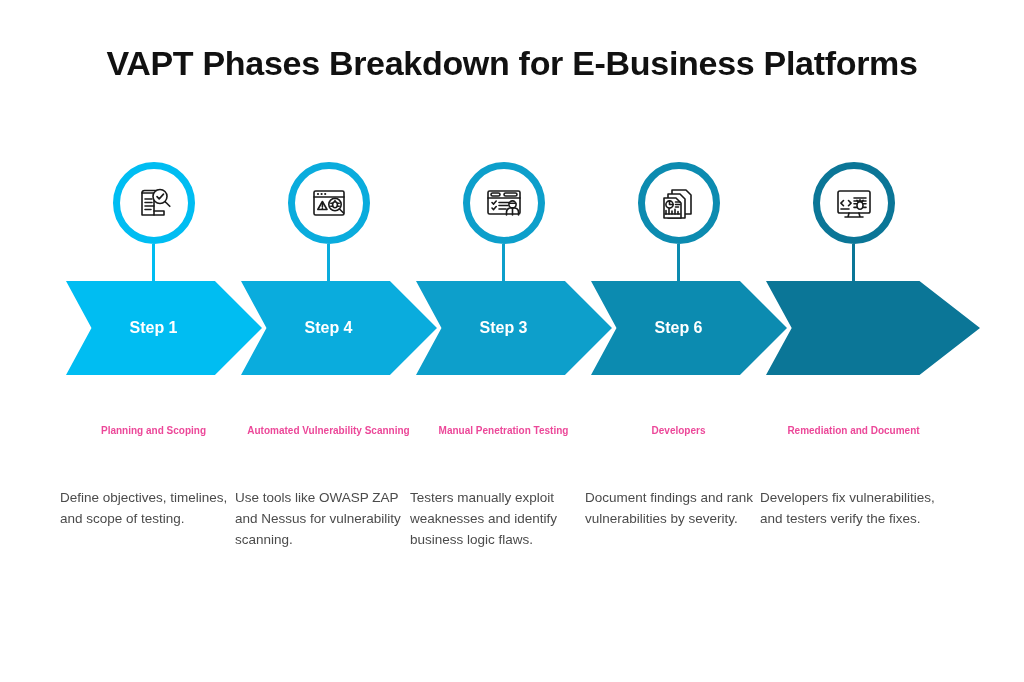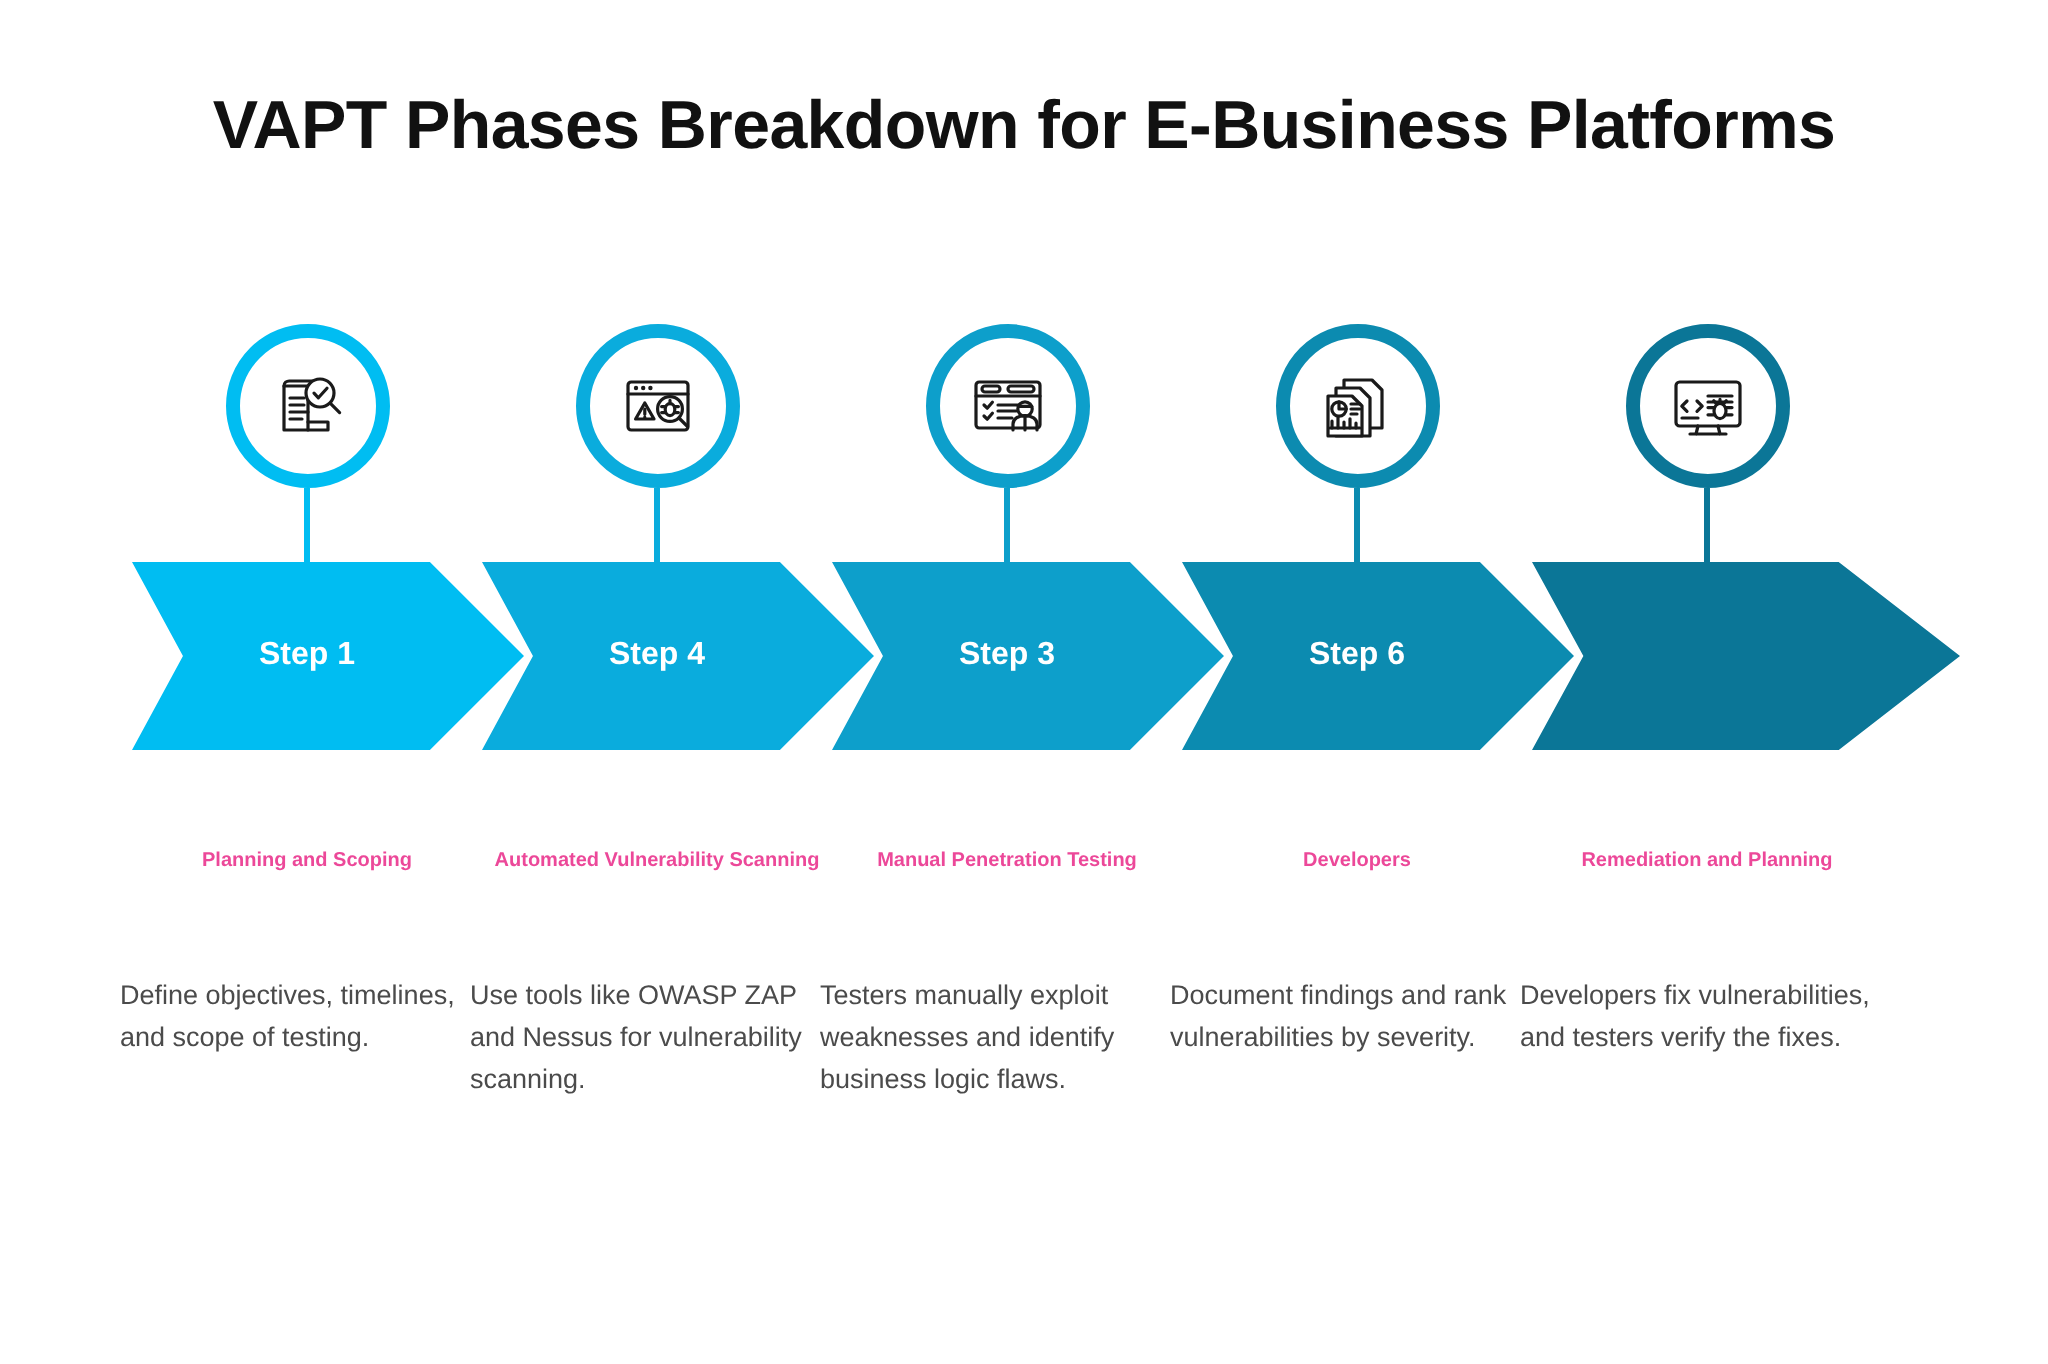--- a/index.html
+++ b/index.html
@@ -251,18 +251,18 @@
             <path d="M13.5 21.5l-2.6 2.6 2.6 2.6M18.5 21.5l2.6 2.6-2.6 2.6"></path>
             <path d="M11 30h8"></path>
             <path d="M24 19h12M24 22h12"></path>
             <ellipse cx="30" cy="26.5" rx="3" ry="3.8" fill="#fff"></ellipse>
             <path d="M27 24.8h-3M27 28.4h-3M33 24.8h3M33 28.4h3M30 22.7v-2M28.3 23l-1.4-1.6M31.7 23l1.4-1.6"></path>
           </svg>
         </span>
       </div>
       <div class="connector" style="background:#0b7697;"></div>
       <div class="arrow last" style="background:#0b7697;"></div>
-      <div class="caption-heading">Remediation and Planning</div>
+      <div class="caption-heading">Remediation and Document</div>
       <div class="caption-body">Developers fix vulnerabilities, and testers verify the fixes.</div>
     </div>
 
   </div>
 </div>
 
 </body></html>

